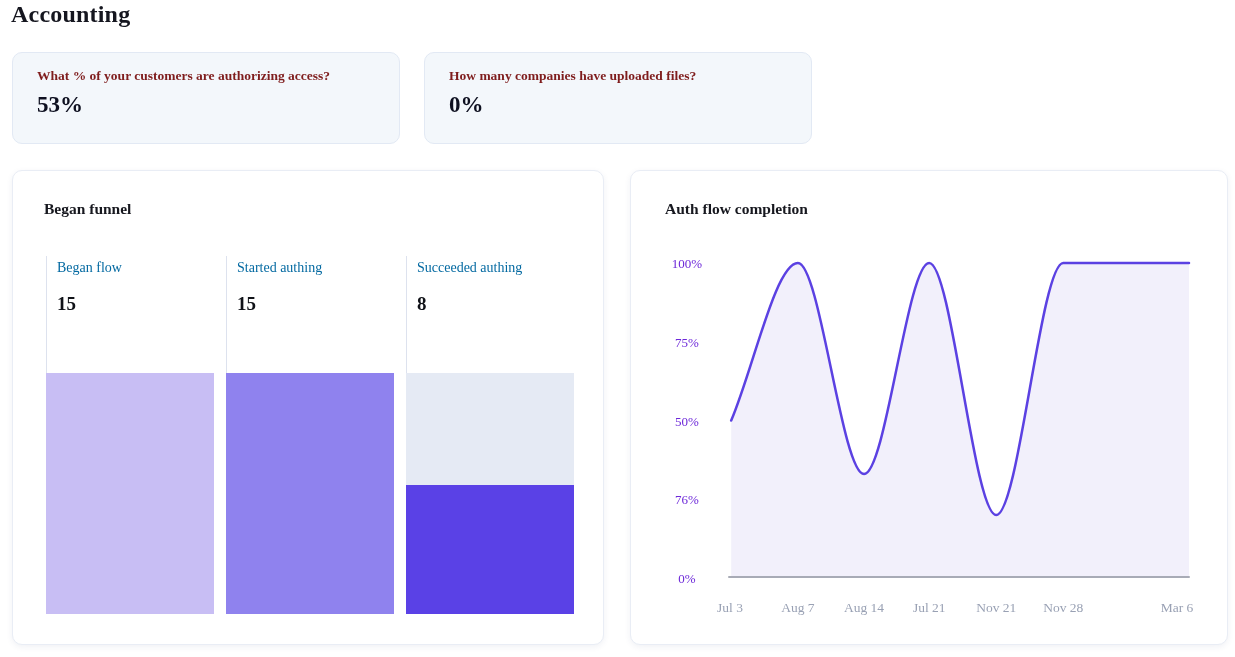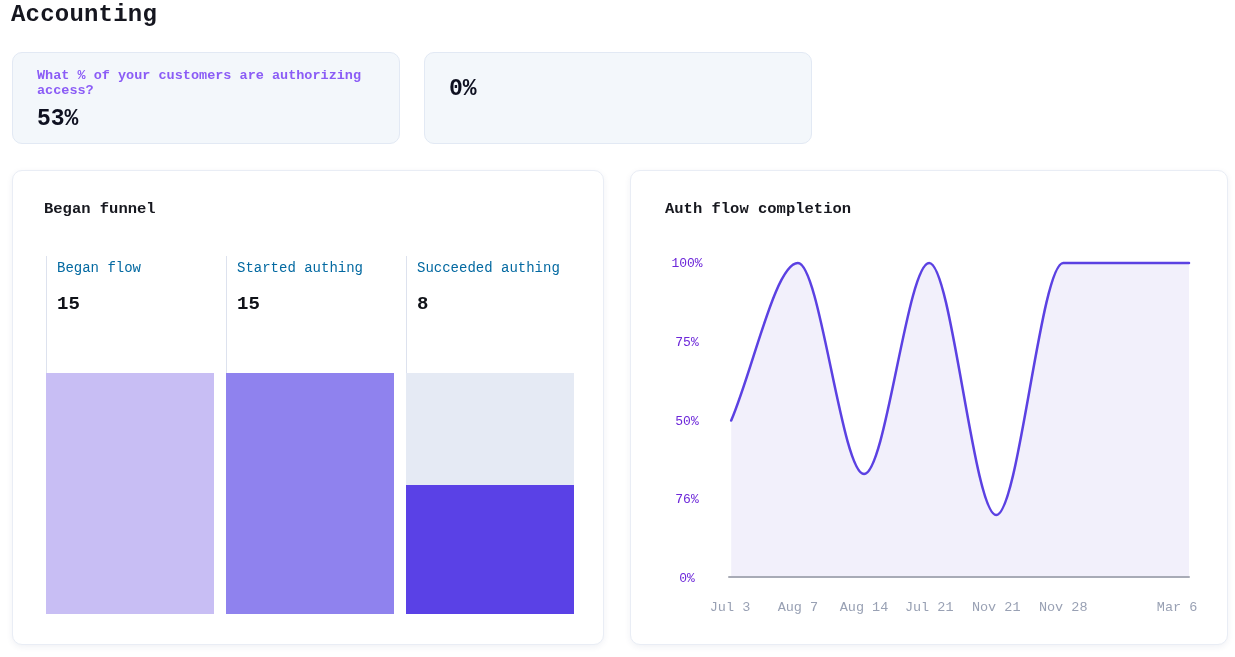--- a/index.html
+++ b/index.html
@@ -1,40 +1,40 @@
 <!DOCTYPE html>
 <html><head>
 <meta charset="utf-8">
 <style>
   * { box-sizing: border-box; }
   html,body { margin:0; padding:0; background:#ffffff; }
   .page {
     position: relative;
     width: 1235px; height: 657px;
-    font-family: Liberation Mono, monospace;
+    font-family: Liberation Serif, serif;
     background: #ffffff;
     overflow: hidden;
   }
   .page-title {
     position: absolute; left: 11px; top: 1px;
     font-size: 24px; font-weight: 800; color: #15161f;
     letter-spacing: 0.2px;
   }
   
   .stat-card {
     position: absolute; top: 52px; width: 388px; height: 92px;
     background: #f3f7fb;
     border: 1px solid #e2e9f4;
     border-radius: 10px;
     padding: 15px 24px;
   }
   .stat-card.c0 { left: 12px; }
   .stat-card.c1 { left: 424px; }
   .stat-question {
-    font-size: 13.5px; font-weight: 600; color: #8b5cf6;
+    font-size: 13.5px; font-weight: 600; color: #7f1d1d;
   }
   .stat-value {
     margin-top: 8px;
     font-size: 23px; font-weight: 800; color: #0e1020;
   }
   
   .big-card {
     position: absolute; top: 170px; height: 475px;
     background: #ffffff;
     border: 1px solid #e9edf5;
@@ -103,20 +103,21 @@
 <div class="page">
 
   <div class="page-title">Accounting</div>
 
   <div class="stat-card c0">
     <div class="stat-question">What % of your customers are authorizing access?</div>
     <div class="stat-value">53%</div>
   </div>
 
   <div class="stat-card c1">
+    <div class="stat-question">How many companies have uploaded files?</div>
     <div class="stat-value">0%</div>
   </div>
 
   <div class="big-card funnel-card">
     <div class="card-title">Began funnel</div>
     <div class="funnel-cols">
       <div class="fcol">
         <div class="flabel">Began flow</div>
         <div class="fvalue">15</div>
         <div class="fbar">

